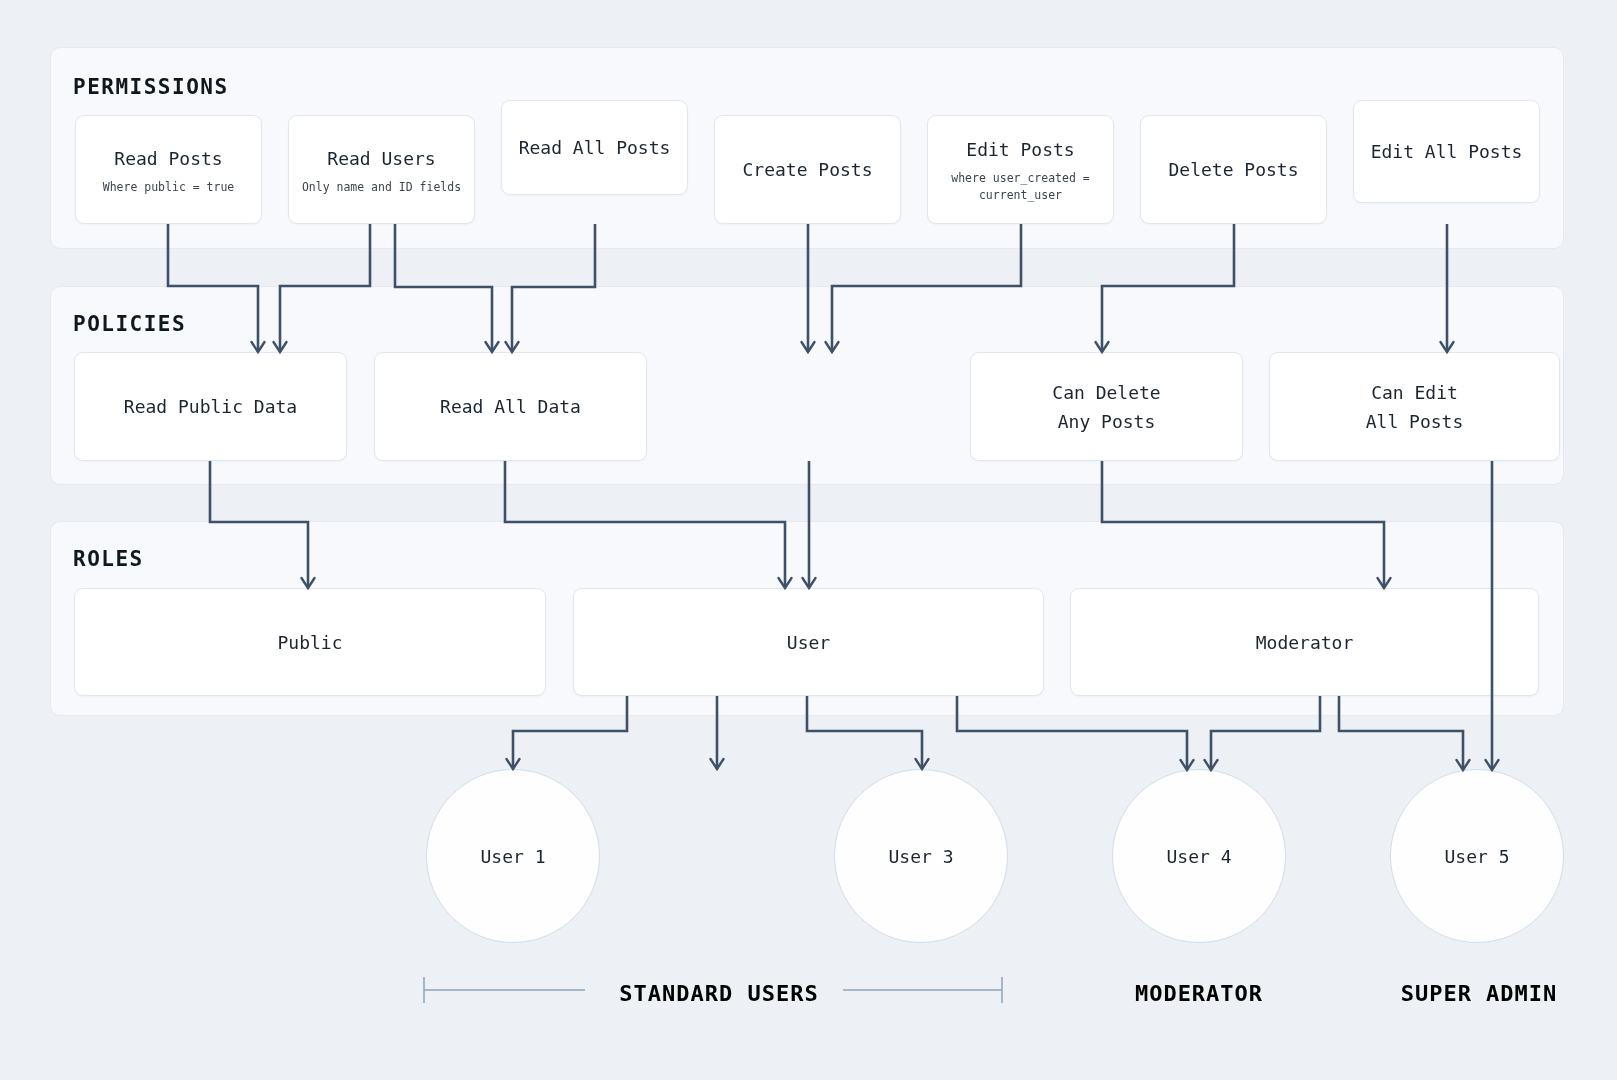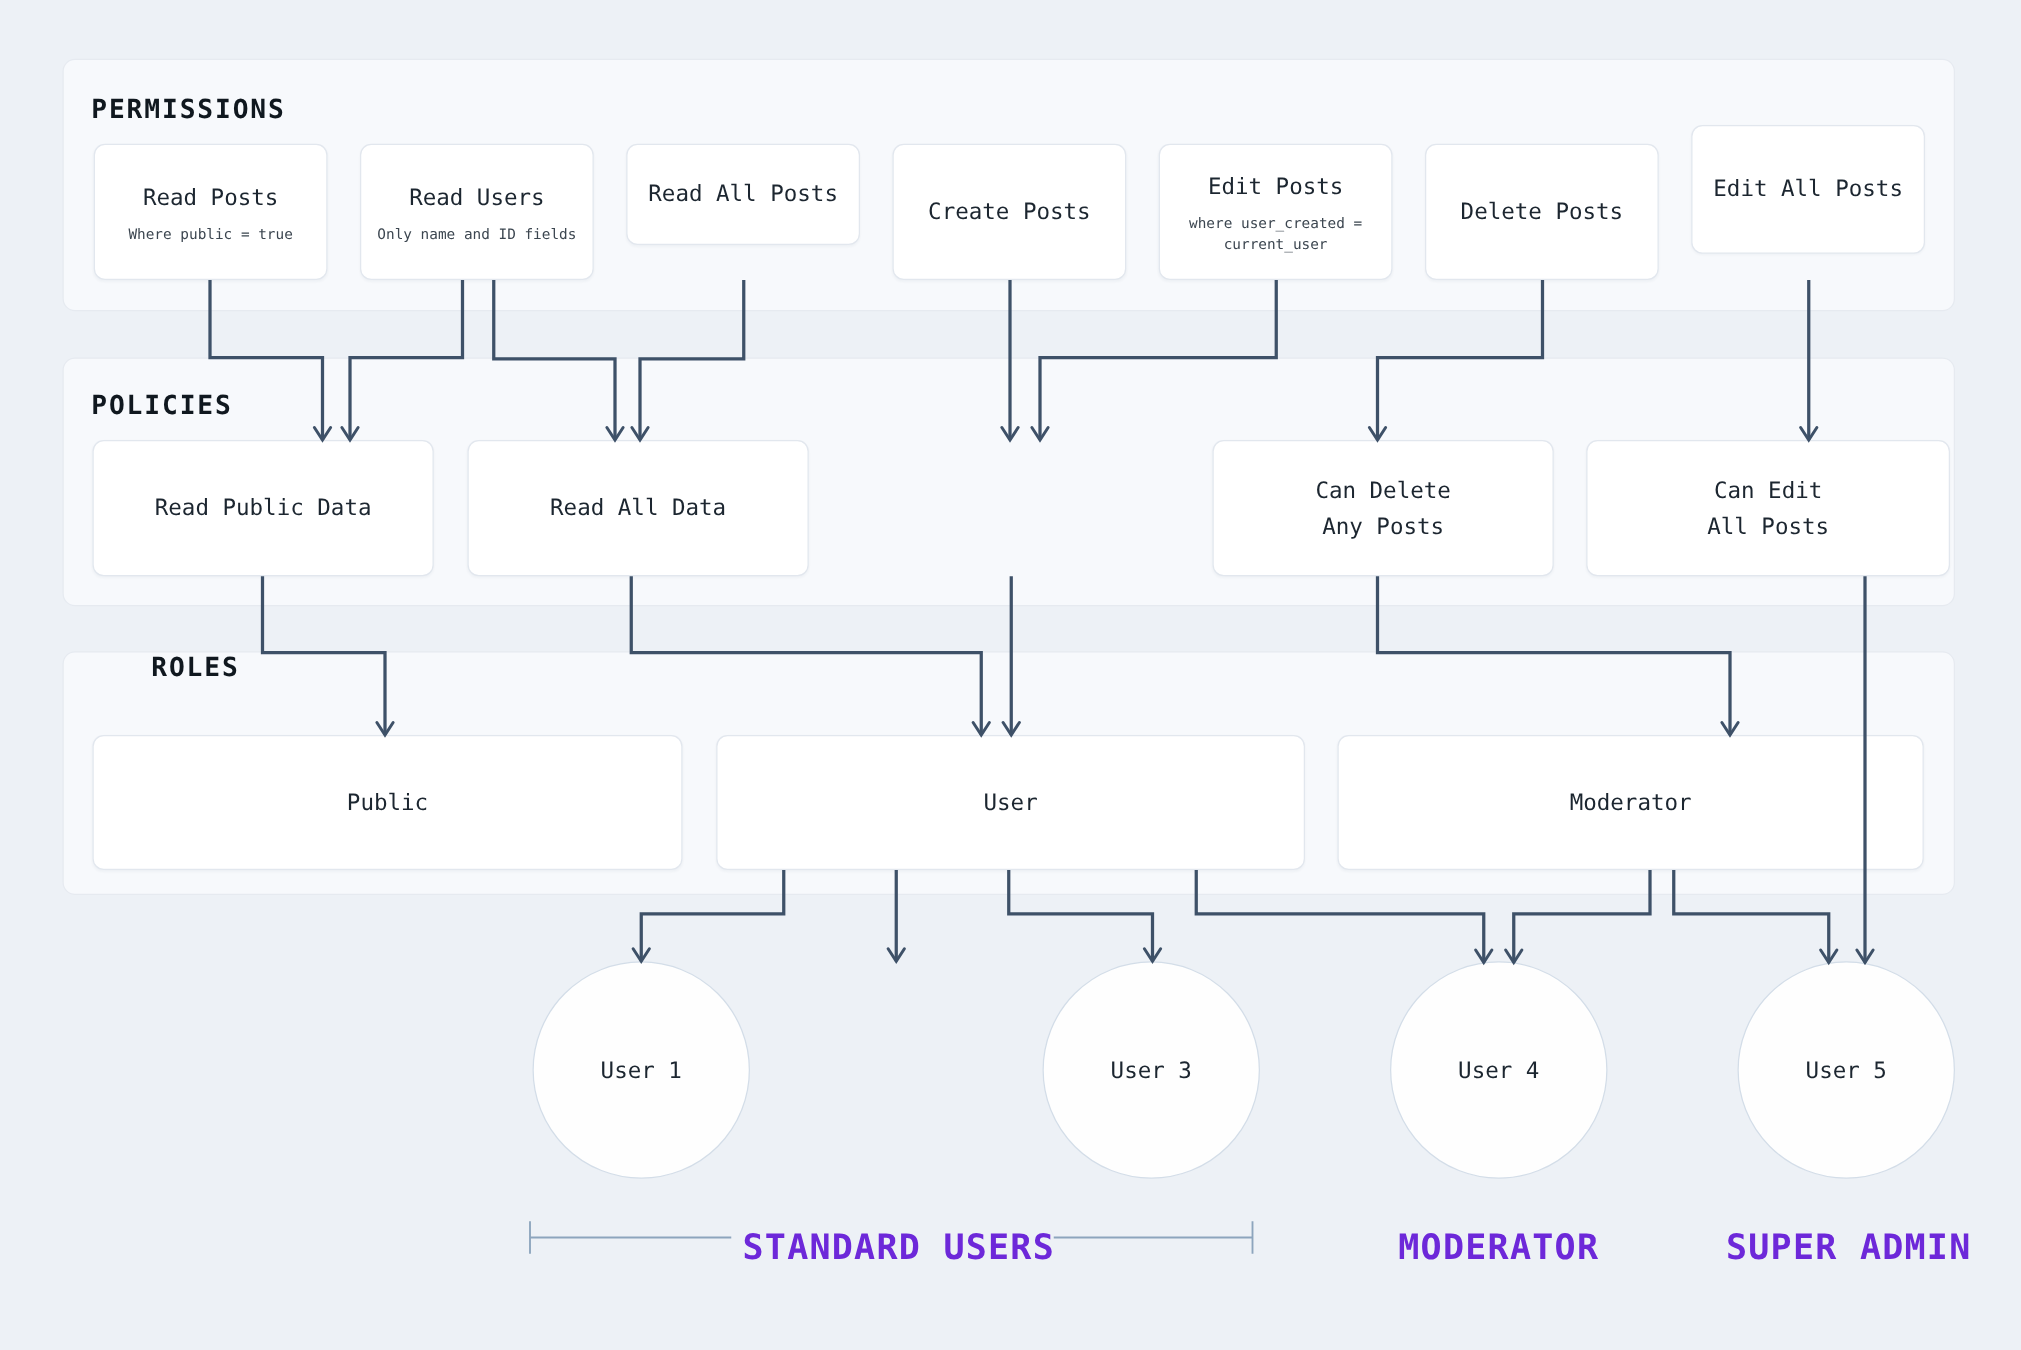--- a/index.html
+++ b/index.html
@@ -27,50 +27,50 @@
   .node-title{font-size:18px;color:#1c2630;line-height:29px;}
   .node-sub{font-size:11.5px;color:#3c4650;line-height:17px;margin-top:6px;}
   .circle{
     position:absolute;width:174px;height:174px;border-radius:50%;
     background:#fefefe;border:1px solid #d3dde8;
     display:flex;align-items:center;justify-content:center;
     font-size:18px;color:#1c2630;box-sizing:border-box;
   }
   .caption{
     position:absolute;top:981px;transform:translateX(-50%);
-    font-size:28px;font-weight:bold;letter-spacing:1px;color:#6d28d9;white-space:nowrap;
+    font-size:22px;font-weight:bold;letter-spacing:1px;color:#000000;white-space:nowrap;
   }
   #wires{position:absolute;left:0;top:0;pointer-events:none;z-index:5;}
 </style>
 </head>
 <body>
 
 <div id="stage">
 
   <div class="panel" style="top:47px;height:202px;"></div>
   <div class="panel" style="top:286px;height:199px;"></div>
   <div class="panel" style="top:521px;height:195px;"></div>
 
   <div class="panel-label" style="top:75px;">PERMISSIONS</div>
   <div class="panel-label" style="top:312px;">POLICIES</div>
-  <div class="panel-label" style="top:522px;margin-left:48px;">ROLES</div>
+  <div class="panel-label" style="top:547px;">ROLES</div>
 
   <div class="node" style="left:75px;top:115px;width:187px;height:109px;">
     <div class="node-title">Read Posts</div>
     <div class="node-sub">
         <div>Where public = true</div>
       </div>
   </div>
   <div class="node" style="left:288px;top:115px;width:187px;height:109px;">
     <div class="node-title">Read Users</div>
     <div class="node-sub">
         <div>Only name and ID fields</div>
       </div>
   </div>
-  <div class="node" style="left:501px;top:115px;width:187px;height:81px;">
+  <div class="node" style="left:501px;top:100px;width:187px;height:95px;">
     <div class="node-title">Read All Posts</div>
   </div>
   <div class="node" style="left:714px;top:115px;width:187px;height:109px;">
     <div class="node-title">Create Posts</div>
   </div>
   <div class="node" style="left:927px;top:115px;width:187px;height:109px;">
     <div class="node-title">Edit Posts</div>
     <div class="node-sub">
         <div>where user_created =</div>
         <div>current_user</div>

